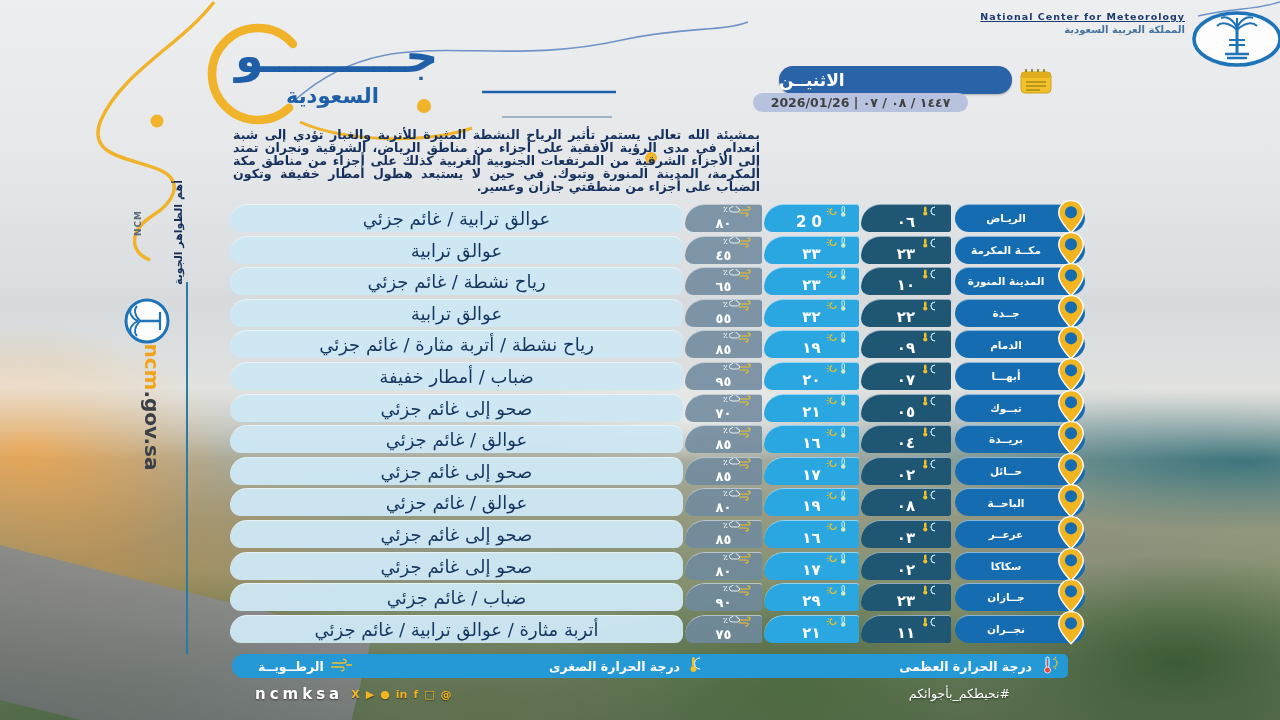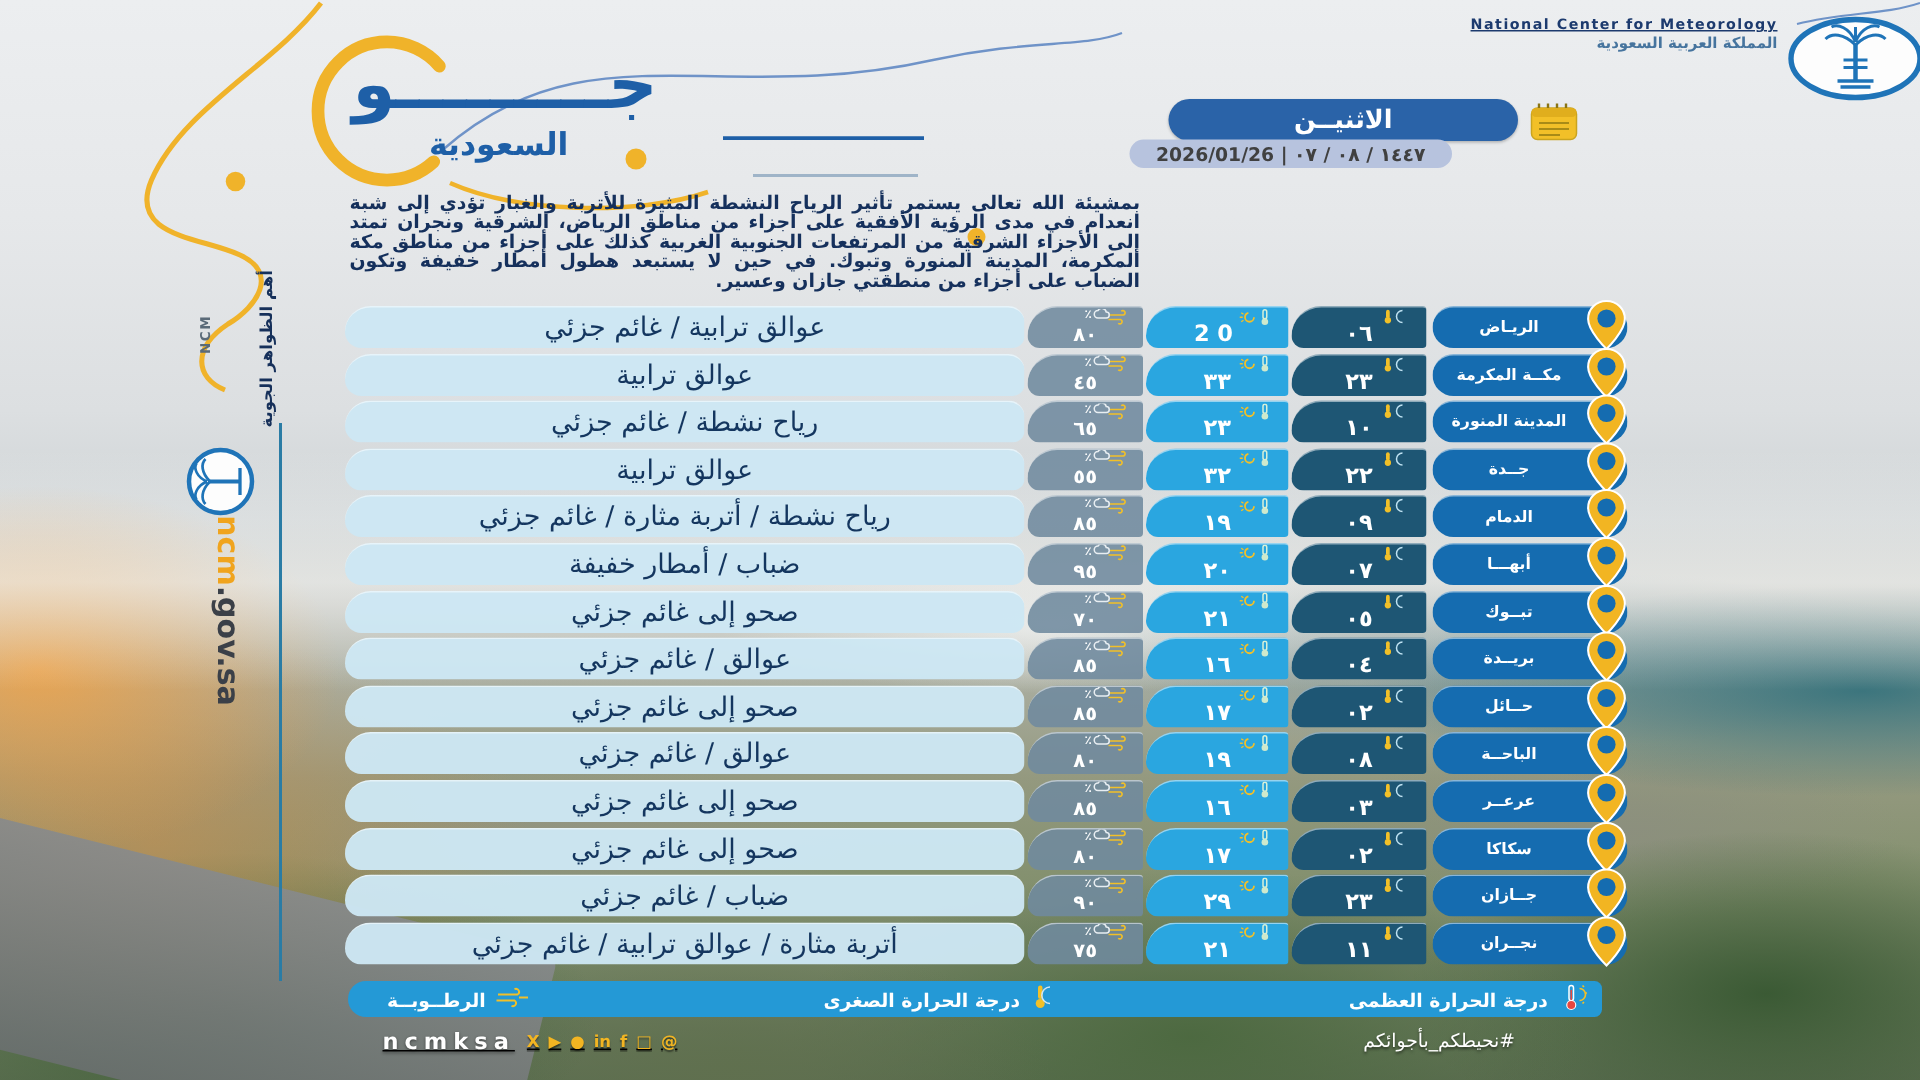--- a/index.html
+++ b/index.html
@@ -42,21 +42,21 @@
   
   .ncm-head{position:absolute;right:95px;top:10px;width:360px;text-align:right;direction:rtl;}
   .ncm-head .t1{font-size:16px;font-weight:bold;color:#1c3a6e;}
   .ncm-head .t2{font-size:9.5px;font-weight:bold;color:#1c3a6e;letter-spacing:1px;
     text-decoration:underline;direction:ltr;margin-top:1px;}
   .ncm-head .t3{font-size:10px;font-weight:bold;color:#46749e;margin-top:2px;}
   .ncm-logo{position:absolute;right:-98px;top:0px;}
 
   
   .date-row{position:absolute;right:268px;top:66px;width:233px;height:28px;
-    background:#2a63a8;border-radius:15px;display:flex;align-items:center;justify-content:center;
+    background:#2a63a8;border-radius:15px;display:flex;align-items:center;
     box-shadow:0 1px 2px rgba(0,0,0,.25);}
   .date-row .day{color:#fff;font-size:17px;font-weight:bold;direction:rtl;letter-spacing:1px;}
   .cal-icon{position:absolute;right:228px;top:68px;}
   .date-strip{position:absolute;right:312px;top:93px;width:215px;height:19px;background:#b7c3de;
     border-radius:10px;display:flex;align-items:center;justify-content:center;
     font-size:12.5px;font-weight:bold;color:#404040;direction:ltr;letter-spacing:.5px;}
 
   
   .status-head{position:absolute;left:380px;top:104px;width:330px;display:flex;align-items:center;direction:rtl;}
   .status-head .h{font-size:16px;font-weight:bold;color:#3a76ae;letter-spacing:2px;white-space:nowrap;}
@@ -100,21 +100,21 @@
   .c-cond .cond{position:absolute;inset:0;display:flex;align-items:center;justify-content:center;
     color:#14365f;font-size:18px;font-weight:normal;direction:rtl;}
 
   
   .legend{position:absolute;left:232px;top:654px;width:836px;height:24px;background:#2499d6;
     border-radius:12px 5px 5px 12px;display:flex;direction:rtl;align-items:center;
     justify-content:space-between;padding:0 10px 0 26px;box-sizing:border-box;}
   .leg-item{display:flex;align-items:center;gap:6px;color:#fff;font-size:12.5px;font-weight:bold;direction:rtl;}
 
   
-  .social{position:absolute;left:255px;top:685px;display:flex;align-items:center;gap:8px;text-decoration:underline;}
+  .social{position:absolute;left:255px;top:685px;display:flex;align-items:center;gap:8px;}
   .social .handle{color:#fff;font-size:15px;font-weight:bold;letter-spacing:4px;text-shadow:0 1px 2px rgba(0,0,0,.5);}
   .social .sicons{display:flex;gap:6px;align-items:center;}
   .social .si{color:#f2b522;font-size:11px;font-weight:bold;text-shadow:0 1px 1px rgba(0,0,0,.5);line-height:11px;}
   .hashtag{position:absolute;right:270px;top:686px;color:#fff;font-size:12.5px;font-weight:normal;
     direction:rtl;text-shadow:0 1px 2px rgba(0,0,0,.55);}
   .copyright{position:absolute;left:430px;top:699px;width:340px;text-align:center;color:#fff;
     font-size:12px;font-weight:bold;direction:rtl;text-shadow:0 1px 2px rgba(0,0,0,.55);margin-top:36px;}
 </style>
 </head>
 <body>

